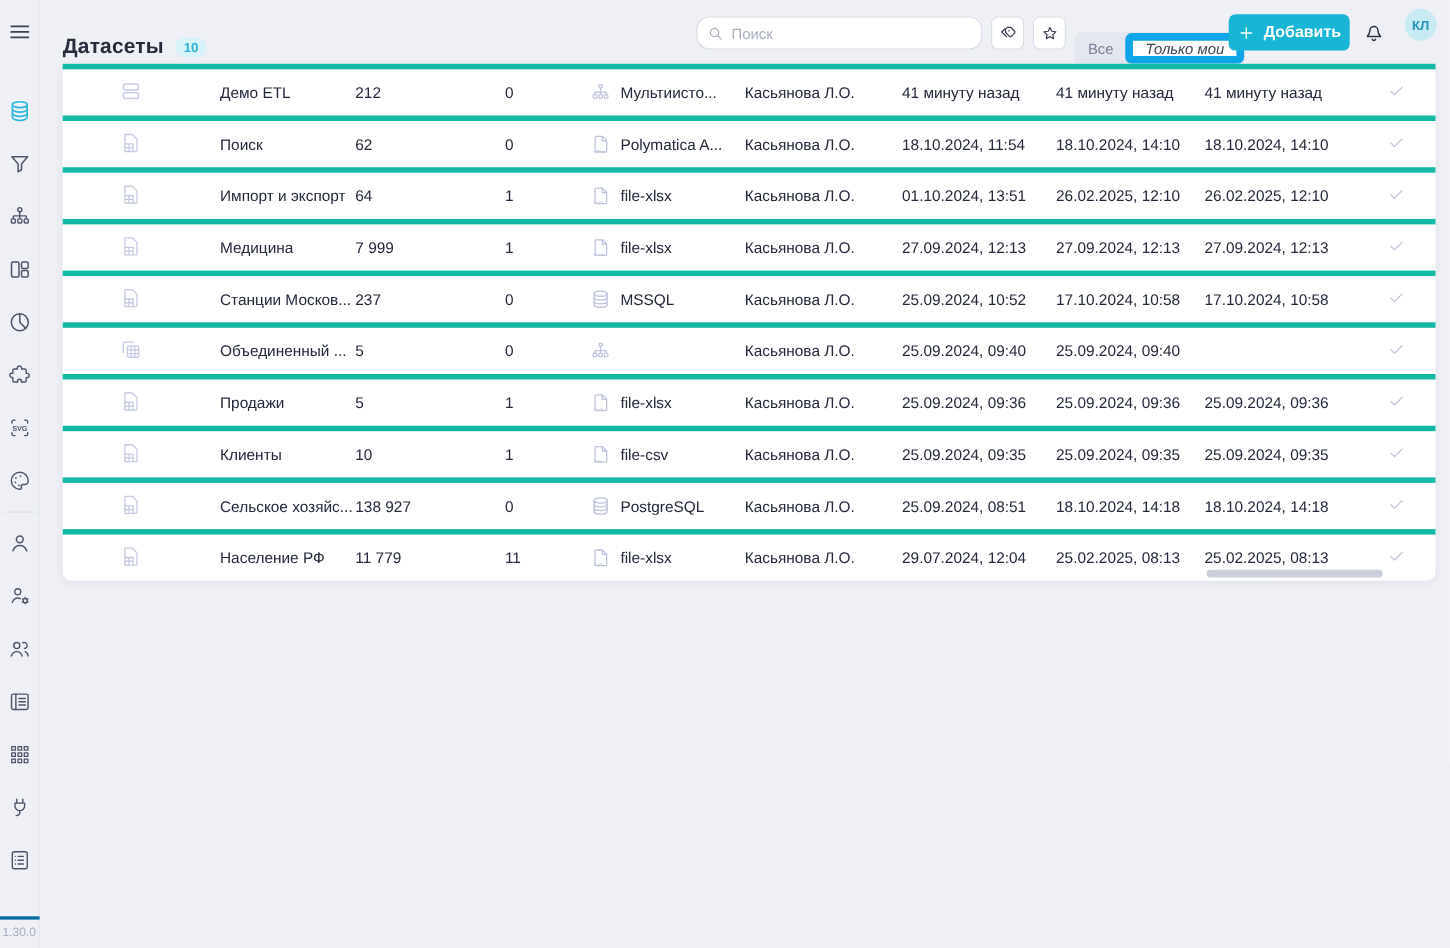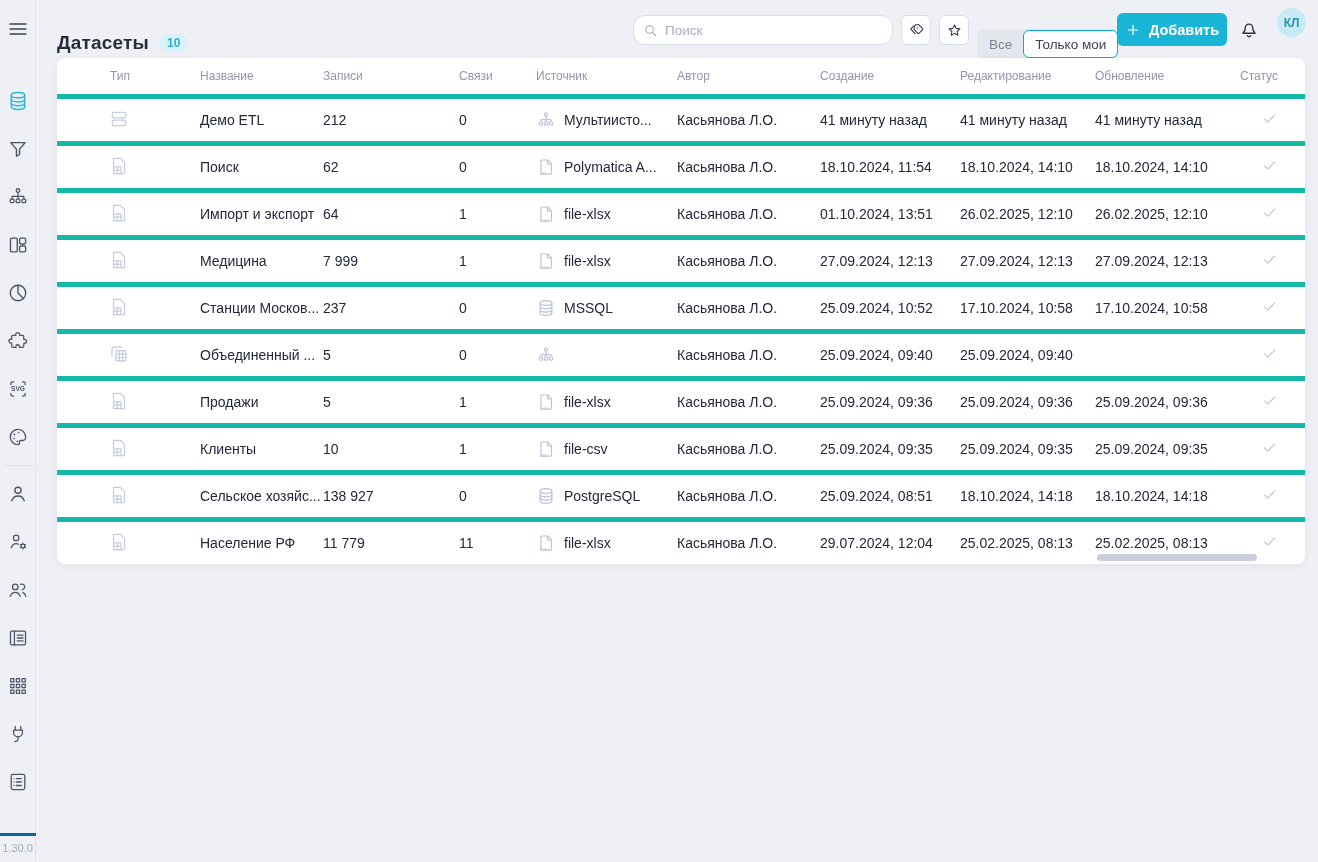--- a/index.html
+++ b/index.html
@@ -56,21 +56,21 @@
   }
   .sq-btn .icon { width:17px; height:17px; }
   .segmented {
     position:absolute; left:941px; top:29px; height:30px; background:#e4e7ee;
     border-radius:6px; display:flex; align-items:stretch; padding:1px;
   }
   .seg-opt {
     border:none; background:transparent; color:#7a8096; font-size:13.5px;
     padding:0 11px; border-radius:6px; cursor:pointer; font-family:"Liberation Sans", sans-serif;
   }
-  .seg-opt.selected { background:#fff; border:1px solid #0ea5e9; color:#3c4254; }
+  .seg-opt.selected { background:#fff; border:7px solid #0ea5e9; color:#3c4254;font-style:italic; }
   .add-btn {
     position:absolute; left:1081px; top:13px; height:33px; width:110px;
     background:#19b5d6; color:#fff; border:none; border-radius:6px;
     display:flex; align-items:center; justify-content:center; gap:8px;
     font-size:14.5px; font-weight:700; cursor:pointer; font-family:"Liberation Sans", sans-serif;
   }
   .add-btn .icon { width:16px; height:16px; }
   .bell-btn { position:absolute; left:1202px; top:18px; width:22px; height:22px; color:#2b3042; cursor:pointer; background:none; border:none; }
   .avatar {
     position:absolute; left:1241px; top:8px; width:29px; height:29px; border-radius:50%;
@@ -305,32 +305,20 @@
     <button class="bell-btn">
         <svg viewBox="0 0 24 24" width="100%" height="100%" fill="none" stroke="currentColor" stroke-width="1.5" stroke-linecap="round" stroke-linejoin="round">
           <path d="M18.6 16.6H5.4c1.8-1.6 2.6-3.4 2.6-5.9a4 4 0 0 1 8 0c0 2.5.8 4.3 2.6 5.9z"></path>
           <path d="M10.4 19.3a1.7 1.7 0 0 0 3.2 0"></path>
         </svg>
       </button>
     <div class="avatar">КЛ</div>
   </header>
 
   <section class="card">
-    <div class="grid-row thead" id="thead">
-        <div class="th">Тип</div>
-        <div class="th">Название</div>
-        <div class="th">Записи</div>
-        <div class="th">Связи</div>
-        <div class="th">Источник</div>
-        <div class="th">Автор</div>
-        <div class="th">Создание</div>
-        <div class="th">Редактирование</div>
-        <div class="th">Обновление</div>
-        <div class="th">Статус</div>
-      </div>
     <div id="tbody">
         <div class="grid-row tr">
           <div class="td type"><span class="icon type-ic">
               <svg viewBox="0 0 24 24" width="100%" height="100%" fill="none" stroke="currentColor" stroke-width="1.4" stroke-linecap="round" stroke-linejoin="round">
                 <rect x="4.6" y="4.8" width="14.8" height="5.9" rx="1.8"></rect>
                 <rect x="4.6" y="13.3" width="14.8" height="5.9" rx="1.8"></rect>
               </svg>
             </span></div>
           <div class="td name">Демо ETL</div>
           <div class="td records">212</div>

